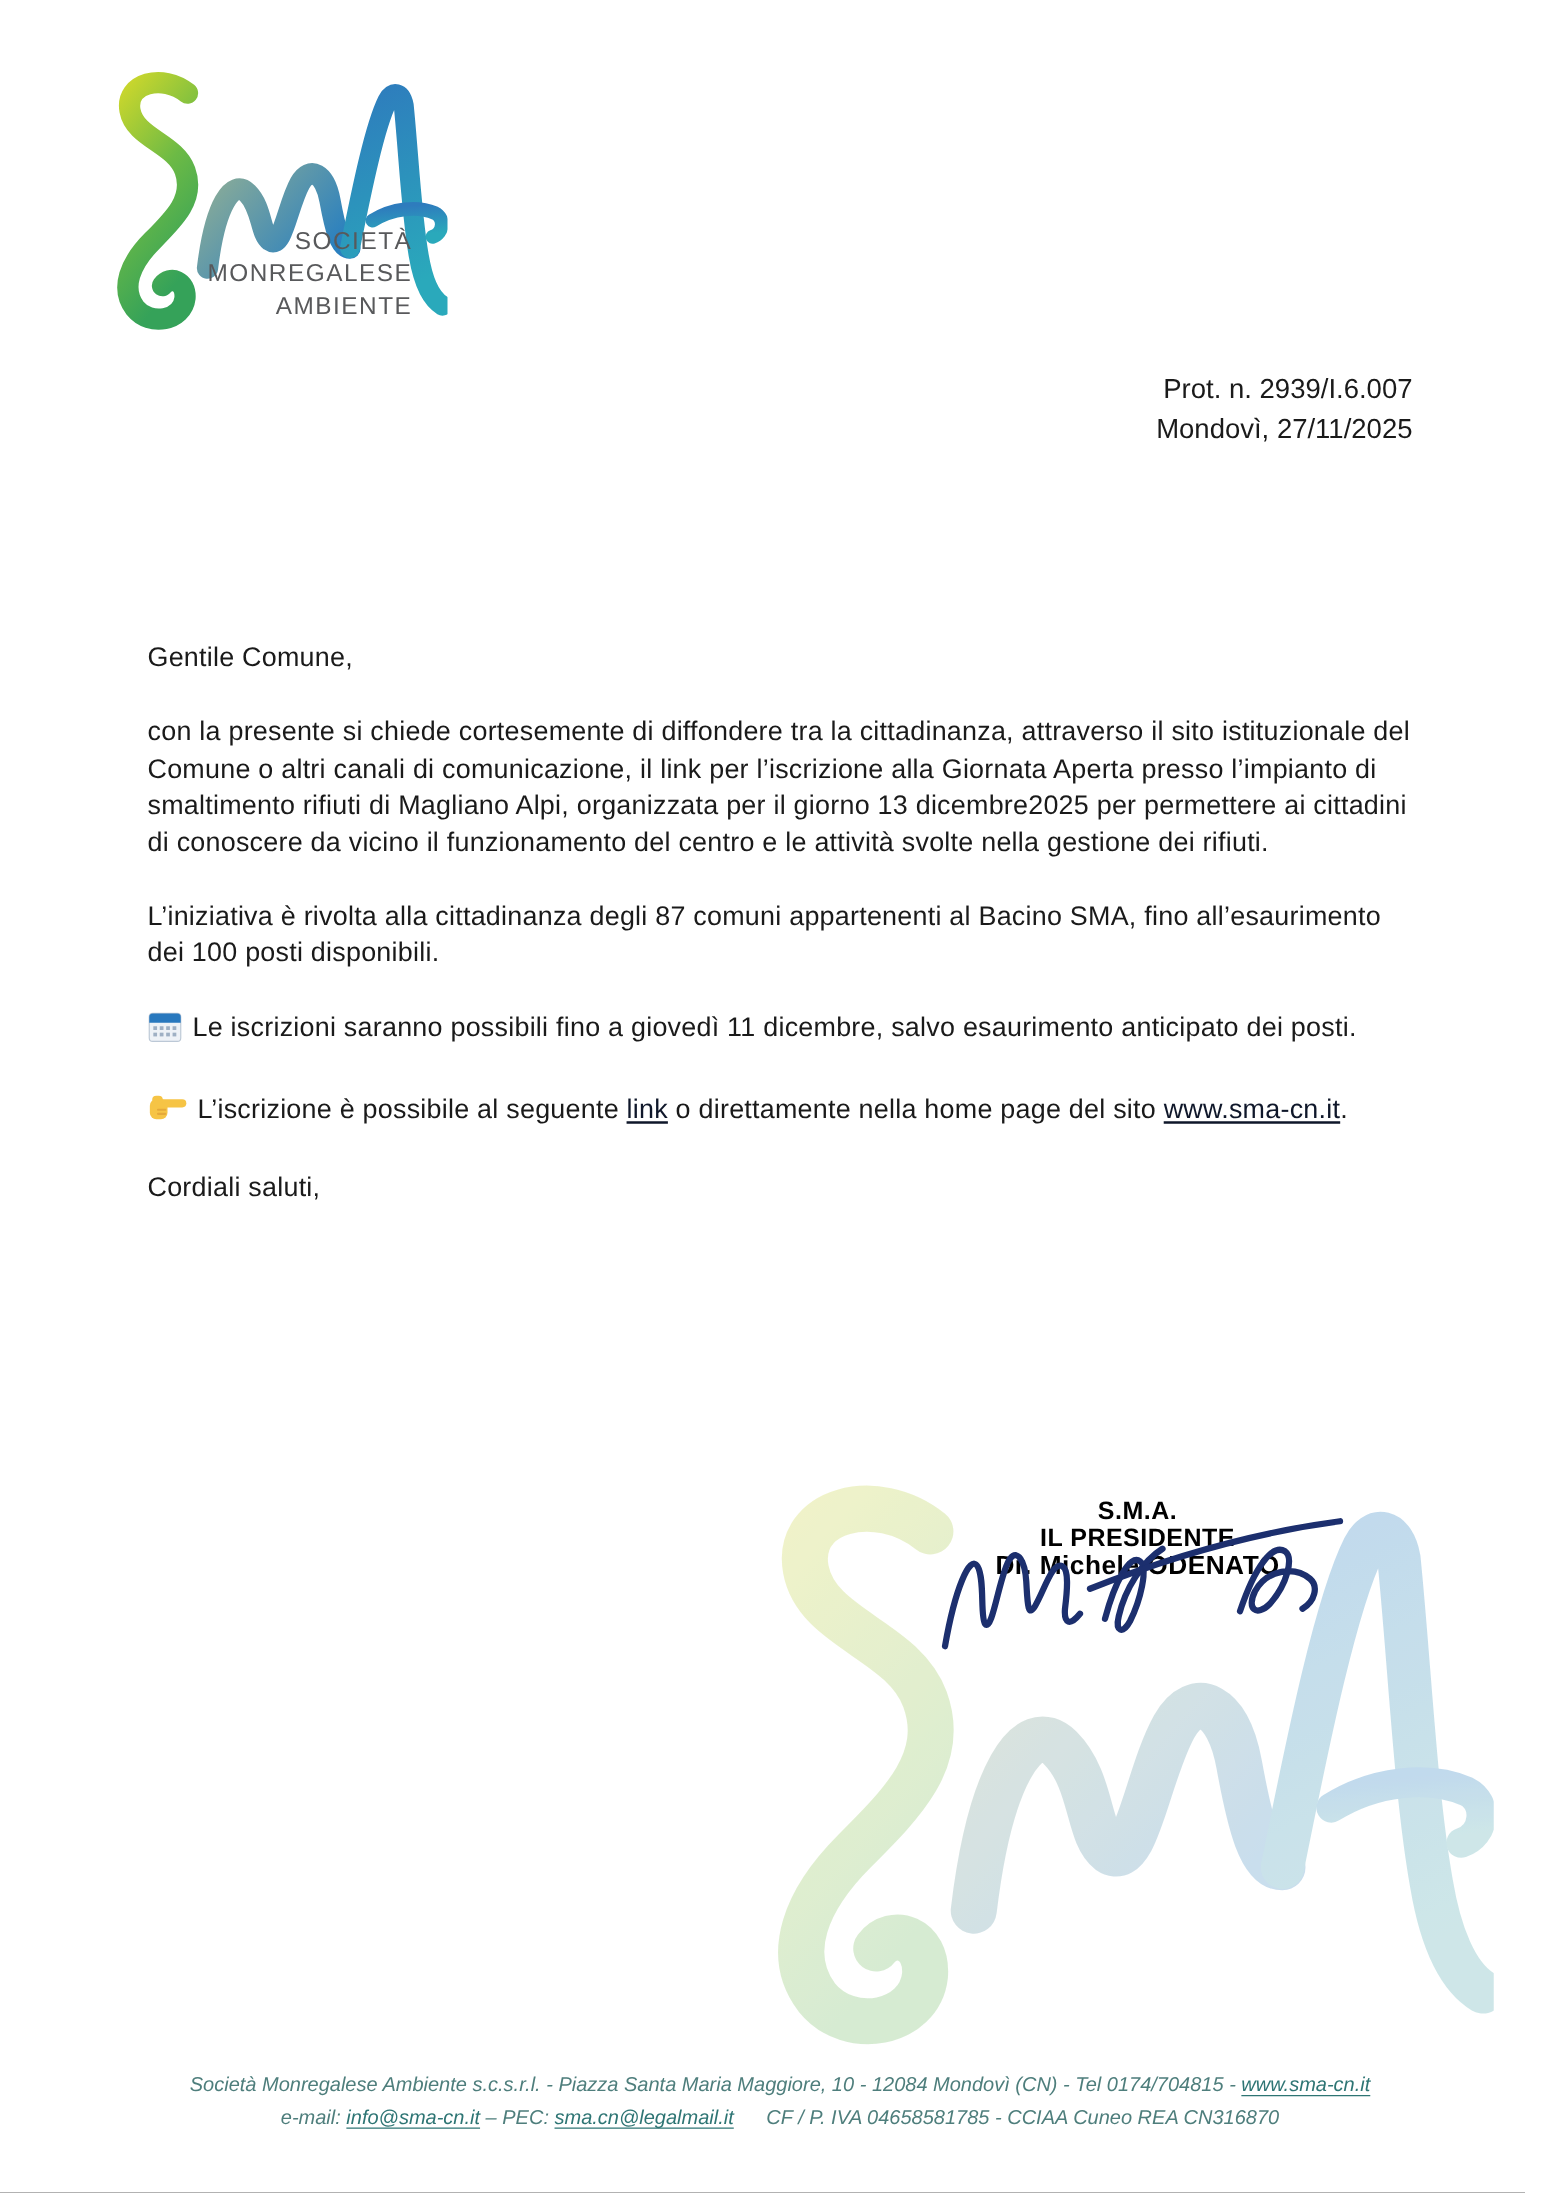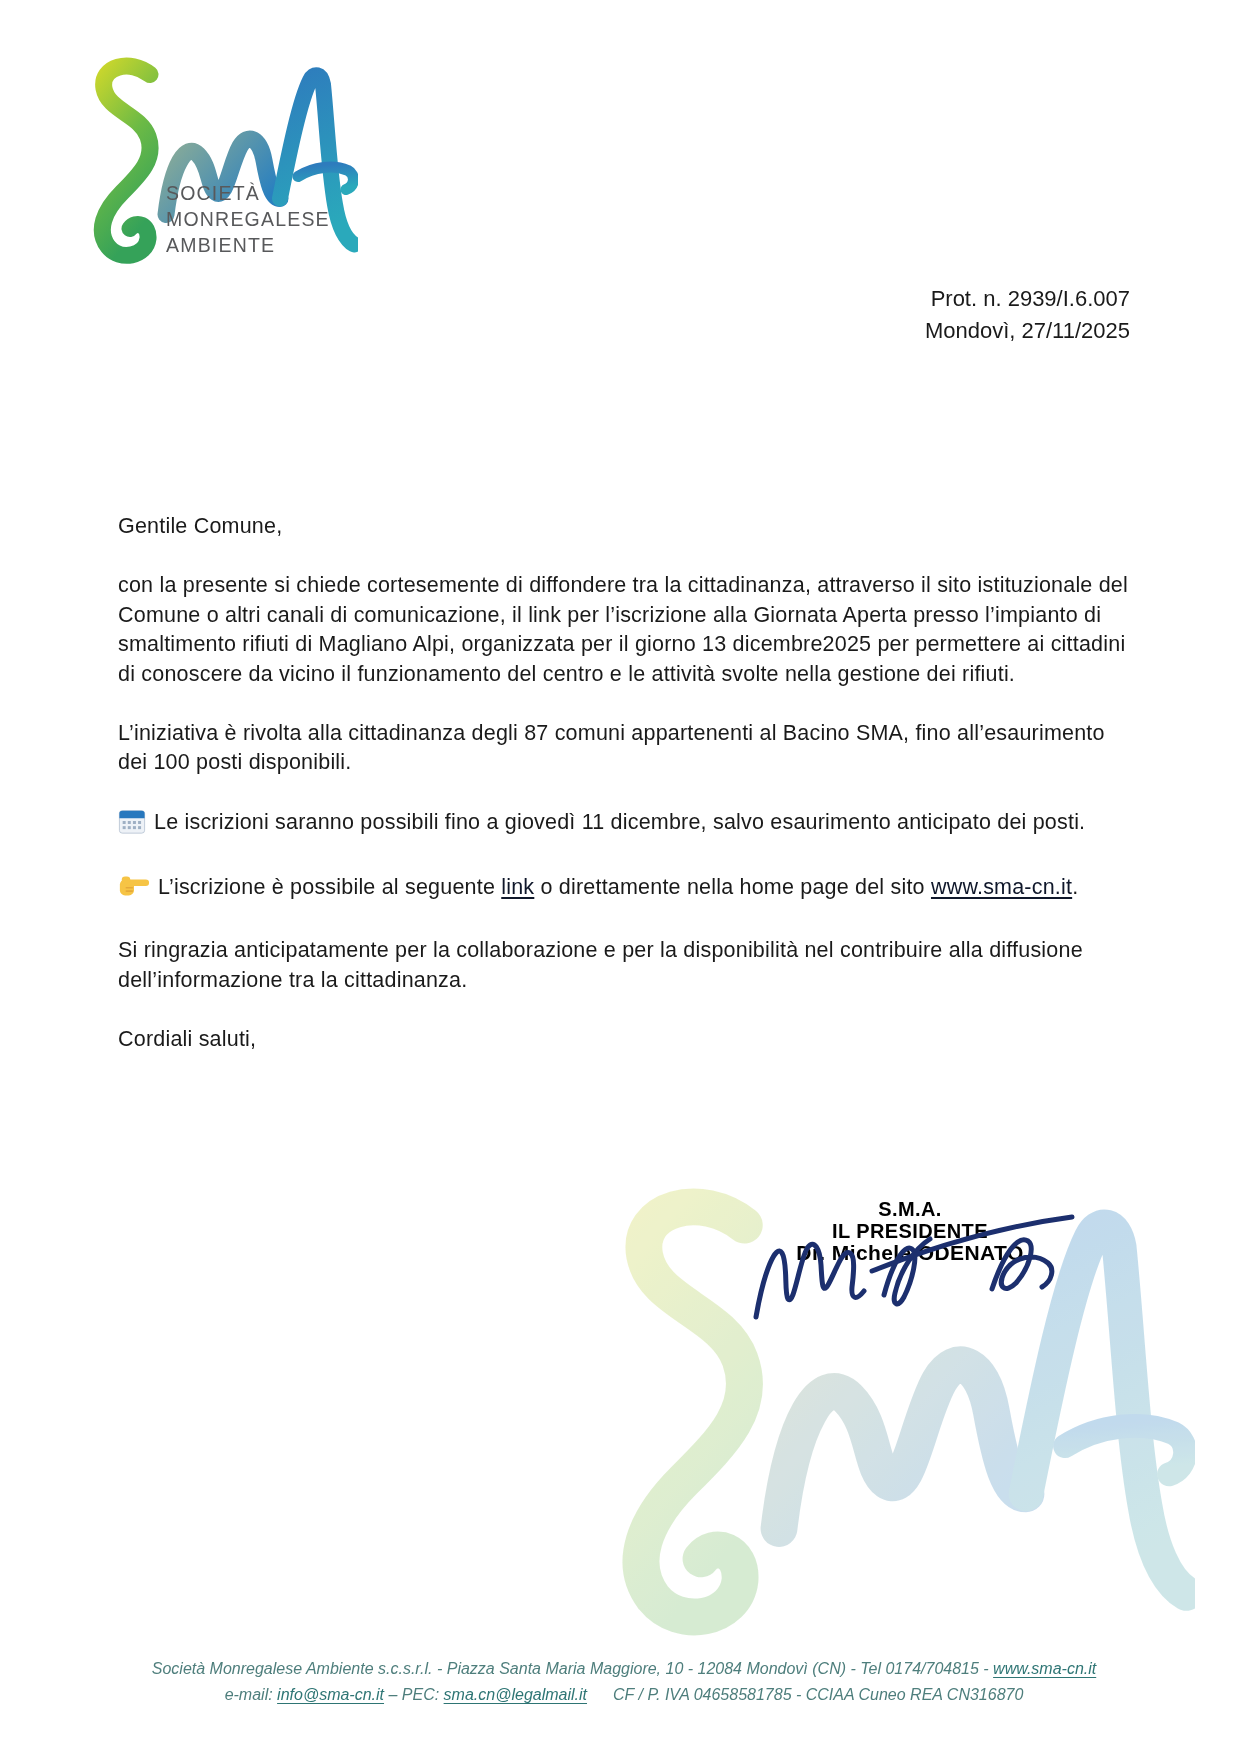--- a/index.html
+++ b/index.html
@@ -6,30 +6,30 @@
   .page{
     position:relative;
     width:1240px;height:1754px;
     background:#ffffff;
     margin:0 auto;
     overflow:hidden;
     font-family:"Liberation Sans", sans-serif;
     color:#1a1a1a;
   }
   
-  .logo{position:absolute;left:58px;top:50px;width:300px;height:215px;}
+  .logo{position:absolute;left:58px;top:50px;width:300px;height:215px;text-align:right;}
   .logo svg{position:absolute;left:0;top:0;}
   .wordmark{
     position:absolute;left:108px;top:130px;
     font-size:19.5px;line-height:26px;letter-spacing:1.2px;
     color:#58595b;font-weight:400;
   }
   
   .prot{
-    position:absolute;top:283px;right:110px;
+    position:absolute;top:295px;right:110px;
     text-align:right;font-size:22px;line-height:32px;color:#1a1a1a;
   }
   
   .content{position:absolute;left:118px;top:488px;width:1017px;z-index:2;margin-top:24px;}
   .para{margin:0 0 29.5px 0;font-size:21.5px;line-height:29.5px;letter-spacing:0.2px;}
   .ln{text-align:justify;text-align-last:justify;-moz-text-align-last:justify;}
   .ln.last{text-align:left;text-align-last:left;}
   .b{font-weight:400;}
   .lnk{color:#0f172a;text-decoration:underline;text-underline-offset:3px;cursor:pointer;}
   .icon{display:inline-block;vertical-align:-6px;margin-right:8px;}
@@ -162,24 +162,20 @@
                 <rect x="4" y="3.5" width="9" height="7" rx="3.5"></rect>
               </g>
               <g fill="#e5a93a">
                 <rect x="8" y="14.5" width="8" height="1.8" rx="0.9"></rect>
                 <rect x="8" y="18" width="8" height="1.8" rx="0.9"></rect>
               </g>
             </svg></span><span>L’iscrizione è possibile al seguente </span><span class="lnk">link</span><span> o direttamente nella home page del sito</span></span>
       <span class="ln last"><span class="lnk">www.sma-cn.it</span><span>.</span></span>
     </p>
 
-    <p class="para">
-      <span class="ln"><span>Si ringrazia anticipatamente per la collaborazione e per la disponibilità nel contribuire alla</span></span>
-      <span class="ln last"><span>diffusione dell’informazione tra la cittadinanza.</span></span>
-    </p>
 
     <p class="para"><span class="ln last">Cordiali saluti,</span></p>
   </div>
 
   <div class="sigblock">
     <div>S.M.A.</div>
     <div>IL PRESIDENTE</div>
     <div class="name">Dr. Michele ODENATO</div>
   </div>
   <div class="scribble">

